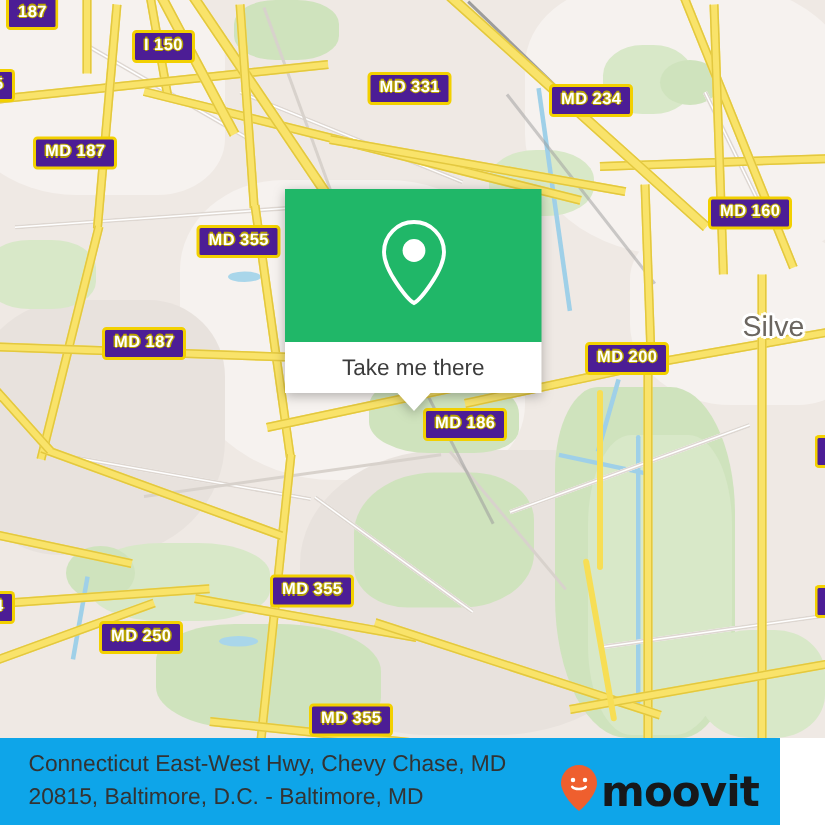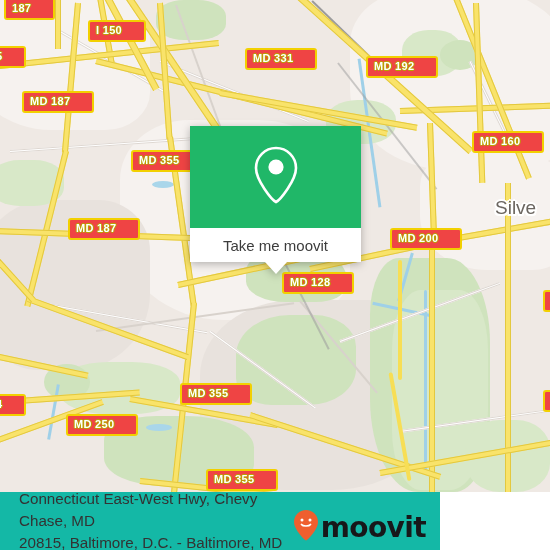--- a/index.html
+++ b/index.html
@@ -77,28 +77,28 @@
   }
   .rail {
     position: absolute;
     background: #9c9c9c;
     transform-origin: 0 50%;
   }
 
   
   .shield {
     position: absolute;
-    background: #ef4444;
+    background: #4c1d95;
     border: 2px solid #f2d000;
     border-radius: 3px;
     color: #ffffff;
     font-size: 11px;
     font-weight: bold;
     line-height: 1;
-    padding: 3px 22px 4px 6px;
+    padding: 3px 6px 4px 6px;
     letter-spacing: .3px;
     text-shadow:
       -1px 0 #b9a400, 1px 0 #b9a400, 0 -1px #b9a400, 0 1px #b9a400;
     white-space: nowrap;
   }
   .shield.clip-left  { border-left: none;  border-radius: 0 3px 3px 0; }
   .shield.clip-right { border-right: none; border-radius: 3px 0 0 3px; }
   .shield.clip-top   { border-top: none;   border-radius: 0 0 3px 3px; }
 
   .place {
@@ -161,24 +161,25 @@
   #attribution-text {
     color: #2e2e2e;
     font-size: 13px;
     padding-left: 11px;
   }
 
   
   #footer {
     position: absolute;
     left: 0; top: 492px;
-    width: 440px; height: 58px;
-    background: #14b8a6;
-    display: flex;
-    align-items: center;
+    width: 520px; height: 58px;
+    background: #0ea5e9;
+    display: flex;
+    align-items: center;
+    justify-content: space-between;
     padding: 0 14px 0 19px;
   }
   #caption {
     color: #333333;
     font-size: 15.2px;
     line-height: 1.45;
     max-width: 390px;
   }
   #brand {
     display: flex;
@@ -284,51 +285,51 @@
     <div class="rd-major" style="left:-10px;top:440px;width:120px;height:6px;transform:rotate(-20deg);"></div>
     <div class="rd-major" style="left:250px;top:412px;width:200px;height:6px;transform:rotate(18deg);"></div>
 
     <div class="rd-major" style="left:140px;top:478px;width:240px;height:6px;transform:rotate(6deg);"></div>
     <div class="rd-major" style="left:380px;top:470px;width:180px;height:6px;transform:rotate(-10deg);"></div>
     <div class="rd-major" style="left:-10px;top:352px;width:100px;height:6px;transform:rotate(12deg);"></div>
 
     <div class="rd" style="left:398px;top:260px;width:4px;height:120px;border-radius:2px;"></div>
     <div class="rd" style="left:398px;top:372px;width:4px;height:110px;transform:rotate(-10deg);border-radius:2px;"></div>
 
-    <div class="place" style="left:495px;top:197px;">Silve</div>
+    <div class="place" style="left:495px;top:208px;">Silve</div>
 
     <div class="shield clip-top" style="left:4px;top:0px;">187</div>
     <div class="shield" style="left:88px;top:20px;">I 150</div>
     <div class="shield" style="left:245px;top:48px;">MD 331</div>
-    <div class="shield" style="left:366px;top:56px;">MD 192</div>
+    <div class="shield" style="left:366px;top:56px;">MD 234</div>
     <div class="shield" style="left:22px;top:91px;">MD 187</div>
     <div class="shield" style="left:472px;top:131px;">MD 160</div>
     <div class="shield" style="left:131px;top:150px;">MD 355</div>
     <div class="shield" style="left:68px;top:218px;">MD 187</div>
     <div class="shield" style="left:390px;top:228px;">MD 200</div>
-    <div class="shield" style="left:282px;top:272px;">MD 128</div>
+    <div class="shield" style="left:282px;top:272px;">MD 186</div>
     <div class="shield" style="left:180px;top:383px;">MD 355</div>
     <div class="shield" style="left:66px;top:414px;">MD 250</div>
     <div class="shield" style="left:206px;top:469px;">MD 355</div>
     <div class="shield clip-left" style="left:-10px;top:394px;">4</div>
     <div class="shield clip-left" style="left:-10px;top:46px;">5</div>
     <div class="shield clip-right" style="left:543px;top:290px;">I</div>
     <div class="shield clip-right" style="left:543px;top:390px;">I</div>
 
     <div id="popup">
       <div id="popup-head">
         <span>
           <svg width="52" height="62" viewBox="0 0 52 62" aria-hidden="true">
             <path d="M26 4C14.95 4 6 12.95 6 24c0 12.5 16 32 20 34 4-2 20-21.5 20-34C46 12.95 37.05 4 26 4z" fill="none" stroke="#ffffff" stroke-width="2.6"></path>
             <circle cx="26" cy="23" r="7.6" fill="#ffffff"></circle>
           </svg>
         </span>
       </div>
       <div id="popup-body">
-        <span id="popup-label">Take me moovit</span>
+        <span id="popup-label">Take me there</span>
       </div>
       <div id="popup-tail"></div>
     </div>
 
   </div>
 
   <div id="footer">
     <div id="caption">
       <div>Connecticut East-West Hwy, Chevy Chase, MD</div>
       <div>20815, Baltimore, D.C. - Baltimore, MD</div>

